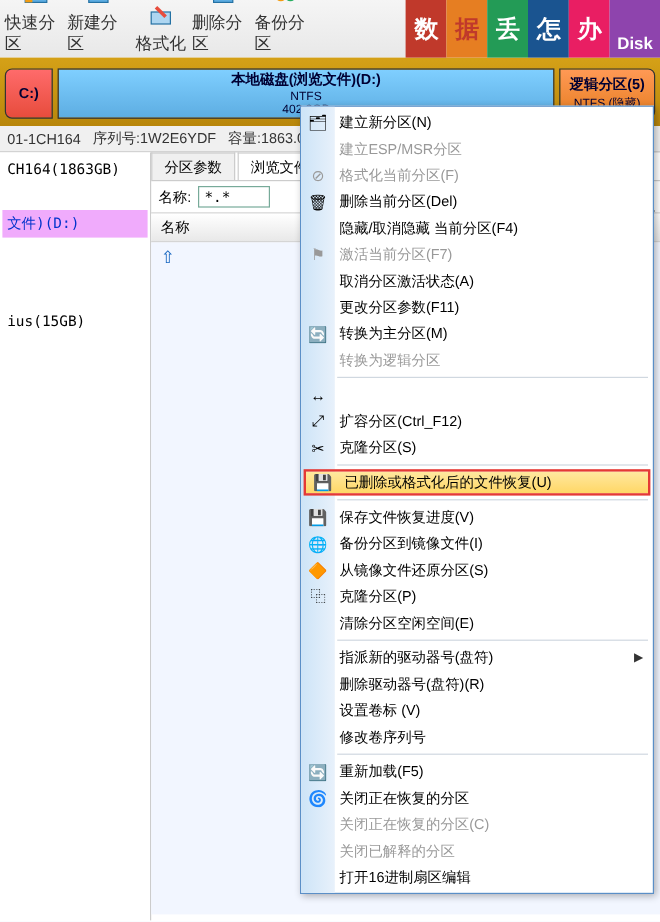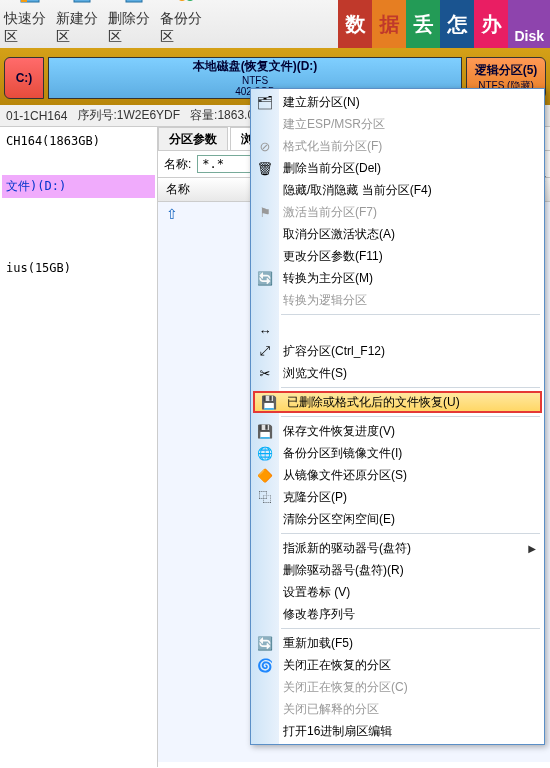--- a/index.html
+++ b/index.html
@@ -23,28 +23,28 @@
     .partition { height: 42px; text-align: center; display: flex; flex-direction: column; justify-content: center; font-size: 11px; color: #003; border: 1px solid #333; }
     .part-c { width: 40px; background: linear-gradient(#ff6b6b, #e74c3c); border-radius: 6px 0 0 6px; }
     .part-d { flex: 1; background: linear-gradient(#7fcfff, #5dade2); margin: 0 4px; }
     .part-5 { width: 80px; background: linear-gradient(#ff9955, #e67e22); border-radius: 0 6px 6px 0; }
     .part-title { font-weight: bold; }
     .part-sub { font-size: 10px; }
     
     .info-bar { height: 22px; background: #f0f0f0; border-bottom: 1px solid #ccc; display: flex; align-items: center; padding: 0 6px; font-size: 11px; color: #333; gap: 10px; }
     
     .main-area { display: flex; height: 640px; }
-    .left-panel { width: 158px; background: #fff; border-right: 1px solid #ccc; padding: 4px 2px; }
+    .left-panel { width: 126px; background: #fff; border-right: 1px solid #ccc; padding: 4px 2px; }
     .tree-item { padding: 3px 4px; font-size: 12px; font-family: monospace; cursor: pointer; }
     .tree-item.blue { color: #0033cc; background: #f0abfc; margin-top: 24px; }
     .tree-item.margin-top { margin-top: 60px; }
     
     .right-panel { flex: 1; position: relative; }
     .tabs { display: flex; border-bottom: 1px solid #ccc; height: 24px; }
-    .tab { padding: 3px 10px; border: 1px solid #ccc; border-bottom: none; margin-right: 2px; background: #f0f0f0; cursor: pointer; font-size: 12px; font-weight: bold; }
+    .tab { padding: 3px 10px; border: 1px solid #ccc; border-bottom: none; margin-right: 2px; background: #f0f0f0; cursor: pointer; font-size: 12px; }
     .tab.active { background: #fff; }
     
     .filter-row { display: flex; align-items: center; padding: 4px 6px; gap: 6px; border-bottom: 1px solid #ccc; }
     .filter-input { border: 1px solid #7a9; padding: 1px 4px; width: 60px; font-family: monospace; }
     
     .file-header { background: linear-gradient(#fff, #e8e8e8); border-bottom: 1px solid #ccc; padding: 3px 8px; font-size: 12px; }
     .file-area { background: #f2f6ff; height: 560px; padding: 4px 8px; }
     .up-arrow { color: #1565c0; font-size: 14px; cursor: pointer; }
     
     .context-menu { position: absolute; left: 250px; top: 88px; width: 295px; background: #fff; border: 1px solid #5b8fc7; box-shadow: 2px 2px 6px rgba(0,0,0,0.3); z-index: 100; }
@@ -72,20 +72,27 @@
   <div class="tool-btn">
     <svg class="tool-icon" viewBox="0 0 24 24">
         <rect x="4" y="8" width="16" height="10" fill="#5dade2" stroke="#2471a3"></rect>
         <circle cx="18" cy="6" r="5" fill="#27ae60"></circle>
         <text x="15" y="9" fill="#fff" font-size="10">+</text>
       </svg>
     <span class="tool-label">新建分区</span>
   </div>
   <div class="tool-btn">
     <svg class="tool-icon" viewBox="0 0 24 24">
+        <rect x="4" y="8" width="16" height="10" fill="#aed6f1" stroke="#2471a3"></rect>
+        <path d="M8 4 L16 12" stroke="#e74c3c" stroke-width="3"></path>
+      </svg>
+    <span class="tool-label">格式化</span>
+  </div>
+  <div class="tool-btn">
+    <svg class="tool-icon" viewBox="0 0 24 24">
         <rect x="4" y="8" width="16" height="10" fill="#5dade2" stroke="#2471a3"></rect>
         <circle cx="18" cy="6" r="5" fill="#e74c3c"></circle>
         <text x="15" y="9" fill="#fff" font-size="10">×</text>
       </svg>
     <span class="tool-label">删除分区</span>
   </div>
   <div class="tool-btn">
     <svg class="tool-icon" viewBox="0 0 24 24">
         <circle cx="8" cy="12" r="5" fill="#f39c12"></circle>
         <circle cx="16" cy="12" r="5" fill="#27ae60"></circle>
@@ -100,21 +107,21 @@
     <div class="banner-char pink">办</div>
     <div class="disk-logo">Disk</div>
   </div>
 </div>
 
 <div class="disk-bar">
   <div class="partition part-c">
     <div class="part-title">C:)</div>
   </div>
   <div class="partition part-d">
-    <div class="part-title">本地磁盘(恢复文件)(D:)</div>
+    <div class="part-title">本地磁盘(浏览文件)(D:)</div>
     <div class="part-sub">NTFS</div>
     <div class="part-sub">402.3GB</div>
   </div>
   <div class="partition part-5">
     <div class="part-title">逻辑分区(5)</div>
     <div class="part-sub">NTFS (隐藏)</div>
   </div>
 </div>
 
 <div class="info-bar">
@@ -190,21 +197,21 @@
     <div class="menu-sep"></div>
     <div class="menu-item">
         <span class="menu-icon">↔</span>
       </div>
     <div class="menu-item">
         <span class="menu-icon">⤢</span>
         <span>扩容分区(Ctrl_F12)</span>
       </div>
     <div class="menu-item">
         <span class="menu-icon">✂</span>
-        <span>浏览文件(S)</span>
+        <span>克隆分区(S)</span>
       </div>
     <div class="menu-sep"></div>
     <div class="menu-item highlighted">
         <span class="menu-icon">💾</span>
         <span>已删除或格式化后的文件恢复(U)</span>
       </div>
     <div class="menu-sep"></div>
     <div class="menu-item">
         <span class="menu-icon">💾</span>
         <span>保存文件恢复进度(V)</span>

